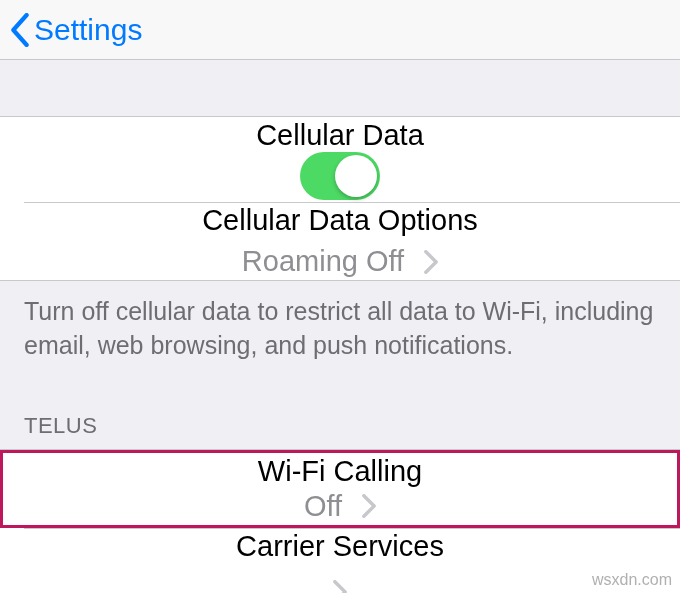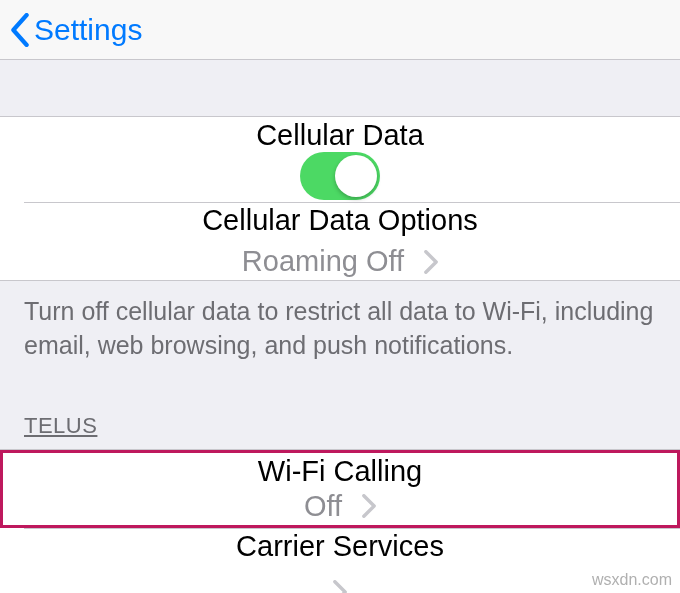--- a/index.html
+++ b/index.html
@@ -109,21 +109,20 @@
       font-size: 25px;
       line-height: 1.35;
       color: #6d6d72;
     }
     .section-header {
       padding: 50px 40px 10px 24px;
       font-size: 22px;
       color: #6d6d72;
       text-transform: uppercase;
       letter-spacing: 0.5px;
-      text-decoration: underline;
     }
     .highlight {
       border: 3px solid #be185d;
     }
     .watermark {
       position: absolute;
       right: 8px;
       bottom: 4px;
       font-size: 16px;
       color: #b0b0b0;

